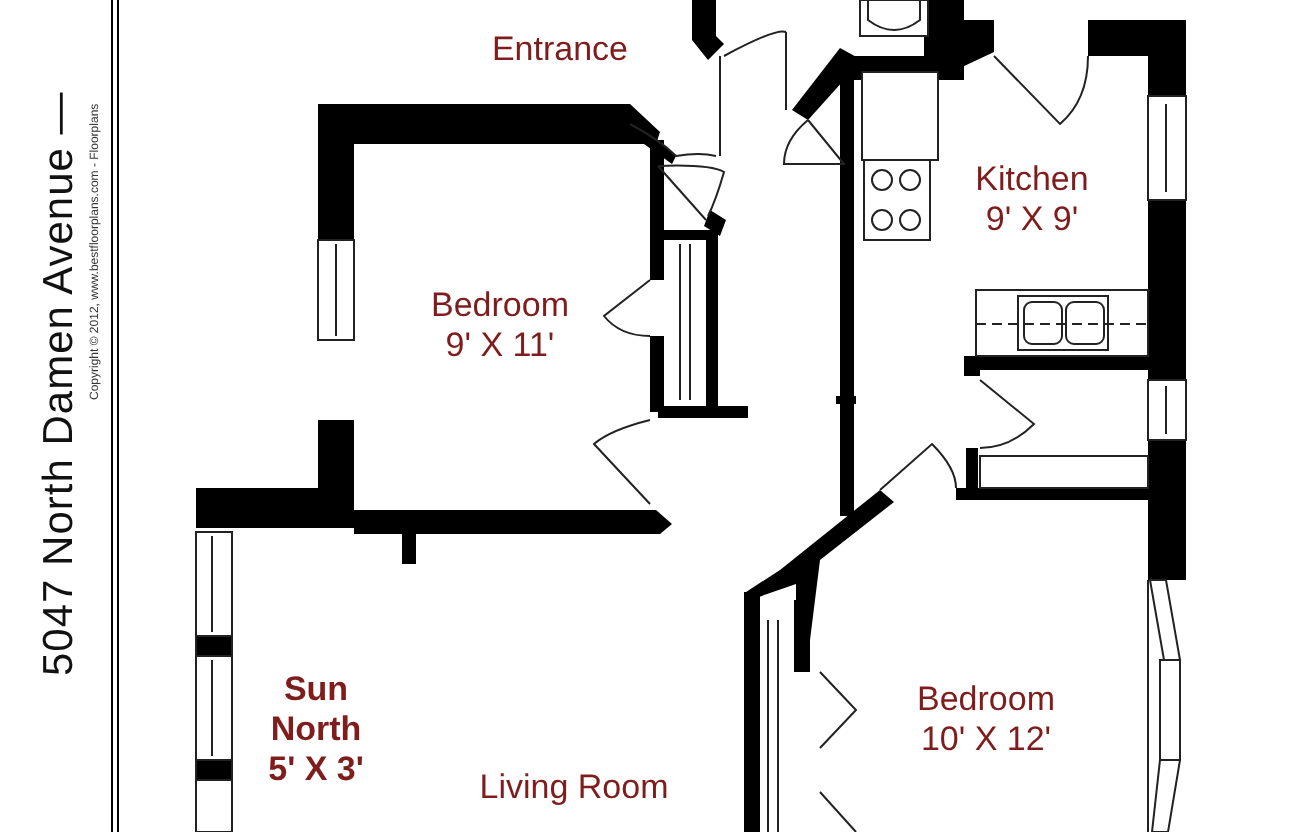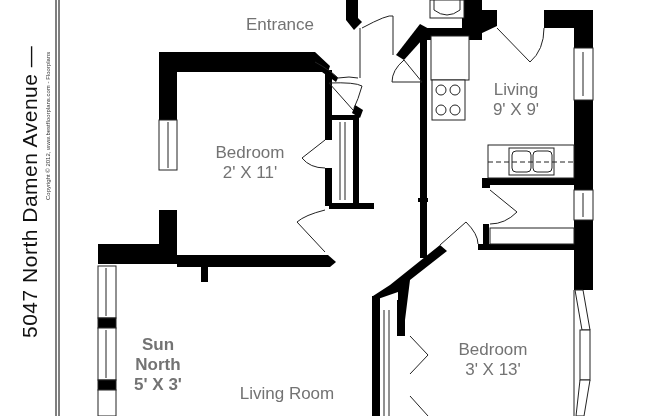--- a/index.html
+++ b/index.html
@@ -1,18 +1,18 @@
 <!DOCTYPE html>
 <html><head>
 <meta charset="utf-8">
 <style>
   html,body{margin:0;padding:0;background:#fff;}
   body{width:652px;height:416px;overflow:hidden;position:relative;font-family:"Liberation Sans",sans-serif;}
   #plan{position:absolute;left:0;top:0;width:652px;height:416px;}
-  .lbl{position:absolute;text-align:center;color:#737373;font-size:17px;line-height:20px;}
+  .lbl{position:absolute;text-align:center;color:#7f1d1d;font-size:17px;line-height:20px;}
   .side-title{position:absolute;left:4px;top:0;width:48px;height:416px;}
   .side-title .main{position:absolute;left:0;top:0;transform-origin:0 0;transform:translate(14px,338px) rotate(-90deg);white-space:nowrap;font-size:21px;color:#111;letter-spacing:0.5px;}
   .side-title .copy{position:absolute;left:0;top:0;transform-origin:0 0;transform:translate(41px,200px) rotate(-90deg);white-space:nowrap;font-size:6px;color:#333;}
 </style>
 </head>
 <body>
 
 <div class="side-title">
   <div class="main">5047 North Damen Avenue —</div>
   <div class="copy">Copyright © 2012, www.bestfloorplans.com - Floorplans</div>
@@ -151,31 +151,31 @@
     <line x1="488" y1="162" x2="574" y2="162" stroke="#222" stroke-dasharray="5,3"></line>
 
     <rect x="490" y="228" width="84" height="16" fill="#fff" stroke="#222"></rect>
   </g>
 </svg>
 
 <div class="lbl" style="left:220px;top:15px;width:120px;">
   <div>Entrance</div>
 </div>
 <div class="lbl" style="left:466px;top:80px;width:100px;">
-  <div>Living</div>
+  <div>Kitchen</div>
   <div>9' X 9'</div>
 </div>
 <div class="lbl" style="left:195px;top:143px;width:110px;">
   <div>Bedroom</div>
-  <div>2' X 11'</div>
+  <div>9' X 11'</div>
 </div>
 <div class="lbl" style="left:118px;top:335px;width:80px;font-weight:bold;">
   <div>Sun</div>
   <div>North</div>
   <div>5' X 3'</div>
 </div>
 <div class="lbl" style="left:222px;top:340px;width:130px;margin-top:44px;">
   <div>Living Room</div>
 </div>
 <div class="lbl" style="left:438px;top:340px;width:110px;">
   <div>Bedroom</div>
-  <div>3' X 13'</div>
+  <div>10' X 12'</div>
 </div>
 
 </body></html>

